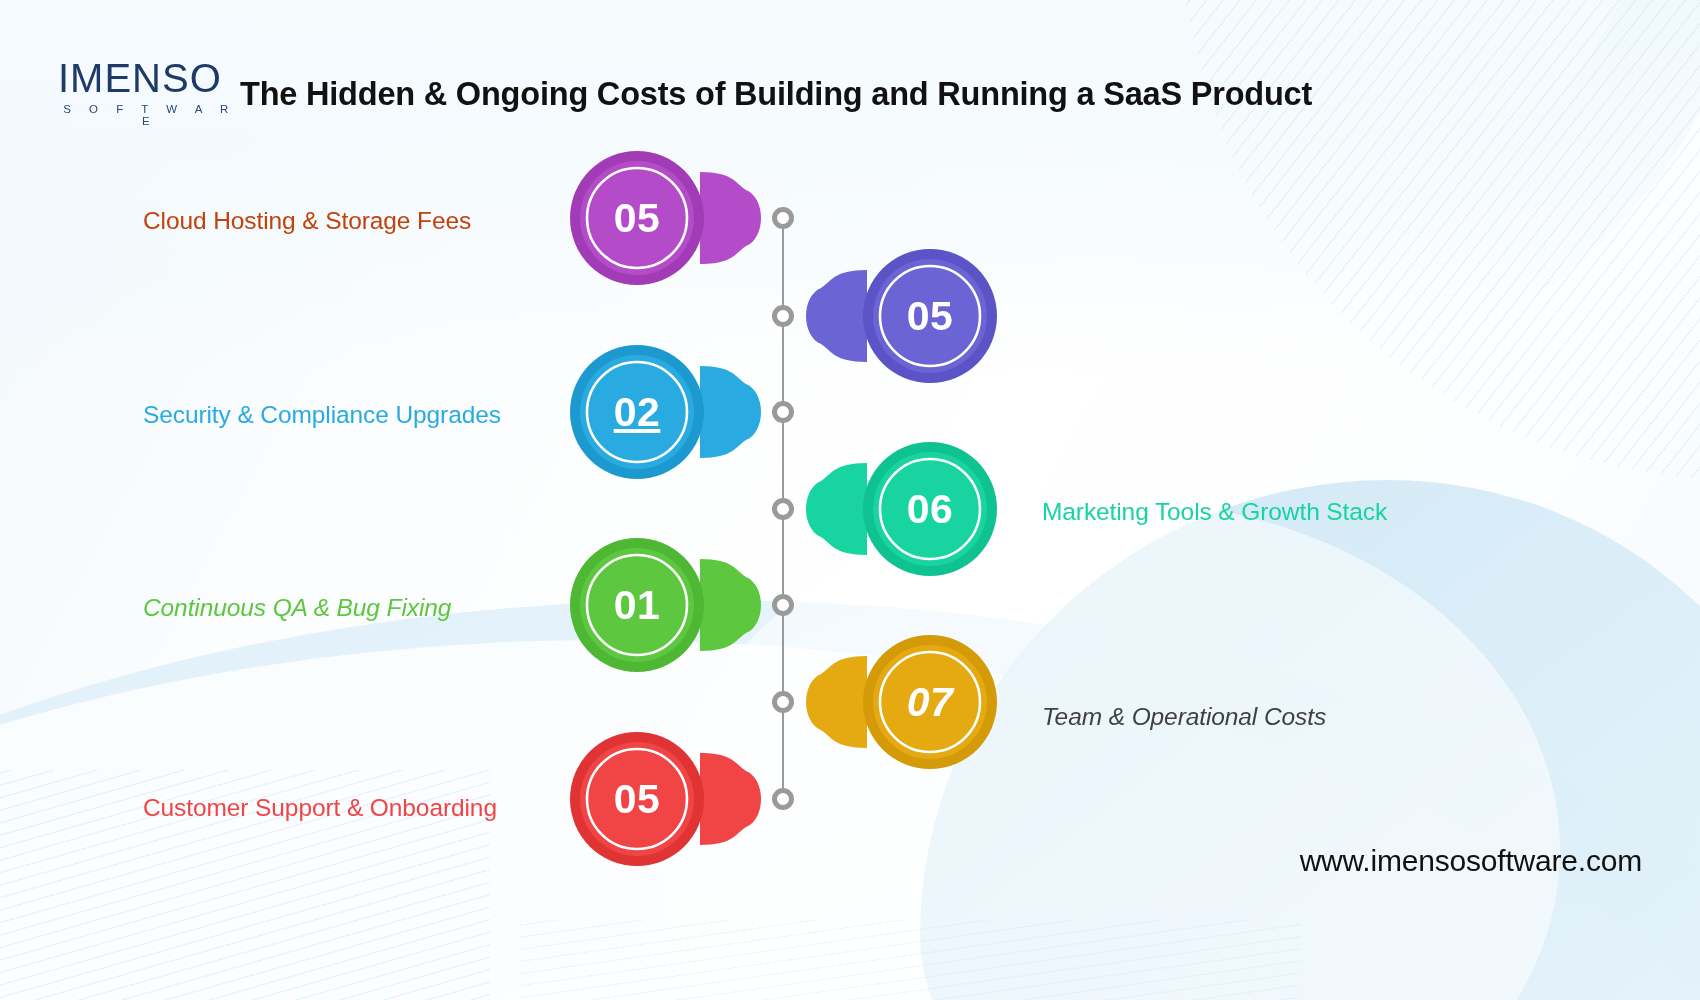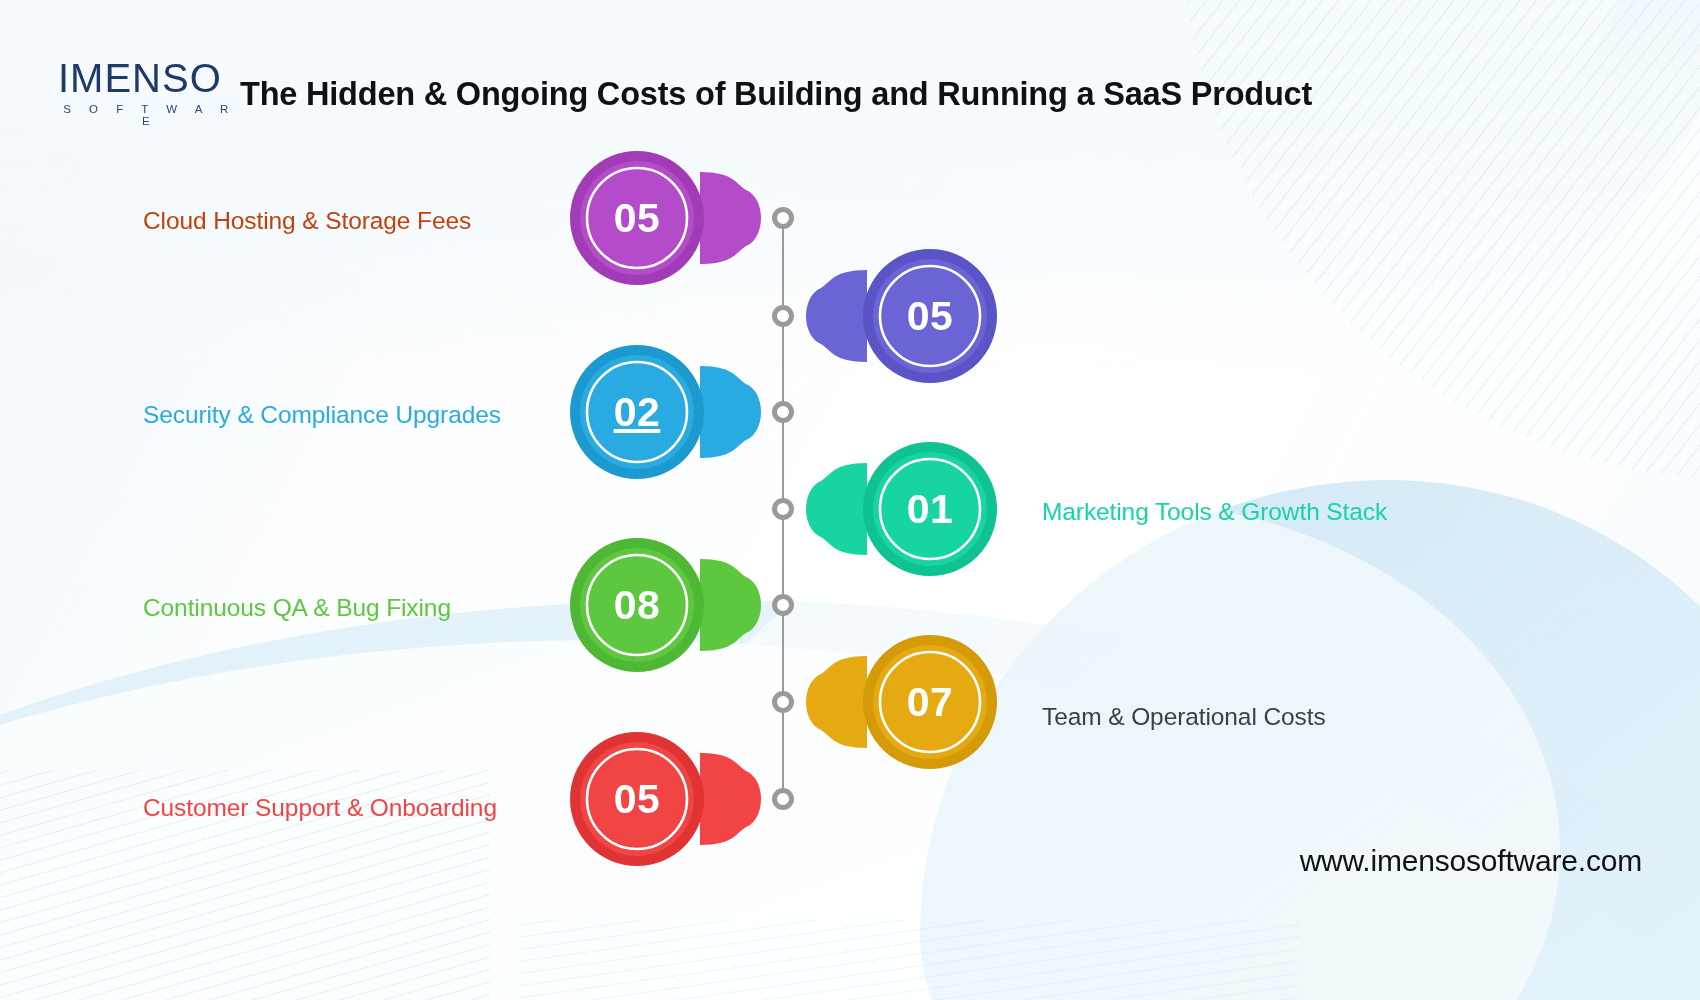--- a/index.html
+++ b/index.html
@@ -179,23 +179,23 @@
         <div class="step-label label-left" style="color: rgb(41, 171, 226); left: 143px; width: 400px; top: 66px;">Security &amp; Compliance Upgrades</div>
       </div>
       <div class="step" style="top: 525px; left: 0px; width: 1700px;">
         <div class="badge-wrap" style="left: 570px; top: 0px;">
   <svg class="badge-svg" width="200" height="160" viewBox="0 0 200 160">
     <path d="M 130 34 C 164 34, 166 46, 176 52 C 196 60, 196 100, 176 108 C 166 114, 164 126, 130 126 Z" fill="#5cc73f"></path>
     <circle cx="67" cy="80" r="67" fill="#4eb733"></circle>
     <circle cx="67" cy="80" r="57" fill="#5cc73f"></circle>
     <circle cx="67" cy="80" r="50" fill="none" stroke="#ffffff" stroke-width="2.6"></circle>
   </svg>
-          <div class="badge-num" style="left: 0px;">08</div>
-        </div>
-        <div class="step-label label-left" style="color: rgb(92, 199, 63); left: 143px; width: 400px; top: 66px;">Continuous QA &amp; Bug Fixing</div>
+          <div class="badge-num" style="left: 0px;">01</div>
+        </div>
+        <div class="step-label label-left" style="color: rgb(92, 199, 63); left: 143px; width: 400px; top: 66px; font-style: italic;">Continuous QA &amp; Bug Fixing</div>
       </div>
       <div class="step" style="top: 719px; left: 0px; width: 1700px;">
         <div class="badge-wrap" style="left: 570px; top: 0px;">
   <svg class="badge-svg" width="200" height="160" viewBox="0 0 200 160">
     <path d="M 130 34 C 164 34, 166 46, 176 52 C 196 60, 196 100, 176 108 C 166 114, 164 126, 130 126 Z" fill="#f04445"></path>
     <circle cx="67" cy="80" r="67" fill="#e03334"></circle>
     <circle cx="67" cy="80" r="57" fill="#f04445"></circle>
     <circle cx="67" cy="80" r="50" fill="none" stroke="#ffffff" stroke-width="2.6"></circle>
   </svg>
           <div class="badge-num" style="left: 0px;">05</div>
@@ -214,25 +214,25 @@
         </div>
       </div>
       <div class="step" style="top: 429px; left: 0px; width: 1700px;">
         <div class="badge-wrap" style="left: 797px; top: 0px;">
   <svg class="badge-svg" width="200" height="160" viewBox="0 0 200 160">
     <path d="M 70 34 C 36 34, 34 46, 24 52 C 4 60, 4 100, 24 108 C 34 114, 36 126, 70 126 Z" fill="#17d4a0"></path>
     <circle cx="133" cy="80" r="67" fill="#0fc291"></circle>
     <circle cx="133" cy="80" r="57" fill="#17d4a0"></circle>
     <circle cx="133" cy="80" r="50" fill="none" stroke="#ffffff" stroke-width="2.6"></circle>
   </svg>
-          <div class="badge-num" style="left: 66px;">01</div>
+          <div class="badge-num" style="left: 66px;">06</div>
         </div>
         <div class="step-label label-right" style="color: rgb(23, 212, 160); left: 1042px; width: 400px; top: 66px;">Marketing Tools &amp; Growth Stack</div>
       </div>
-      <div class="step" style="top: 622px; left: 0px; width: 1600px;">
+      <div class="step" style="top: 622px; left: 0px; width: 1600px; font-style: italic;">
         <div class="badge-wrap" style="left: 797px; top: 0px;">
   <svg class="badge-svg" width="200" height="160" viewBox="0 0 200 160">
     <path d="M 70 34 C 36 34, 34 46, 24 52 C 4 60, 4 100, 24 108 C 34 114, 36 126, 70 126 Z" fill="#e5a912"></path>
     <circle cx="133" cy="80" r="67" fill="#d49a08"></circle>
     <circle cx="133" cy="80" r="57" fill="#e5a912"></circle>
     <circle cx="133" cy="80" r="50" fill="none" stroke="#ffffff" stroke-width="2.6"></circle>
   </svg>
           <div class="badge-num" style="left: 66px;">07</div>
         </div>
         <div class="step-label label-right" style="color: #404040; left: 1042px; width: 400px; top: 78px;">Team &amp; Operational Costs</div>

